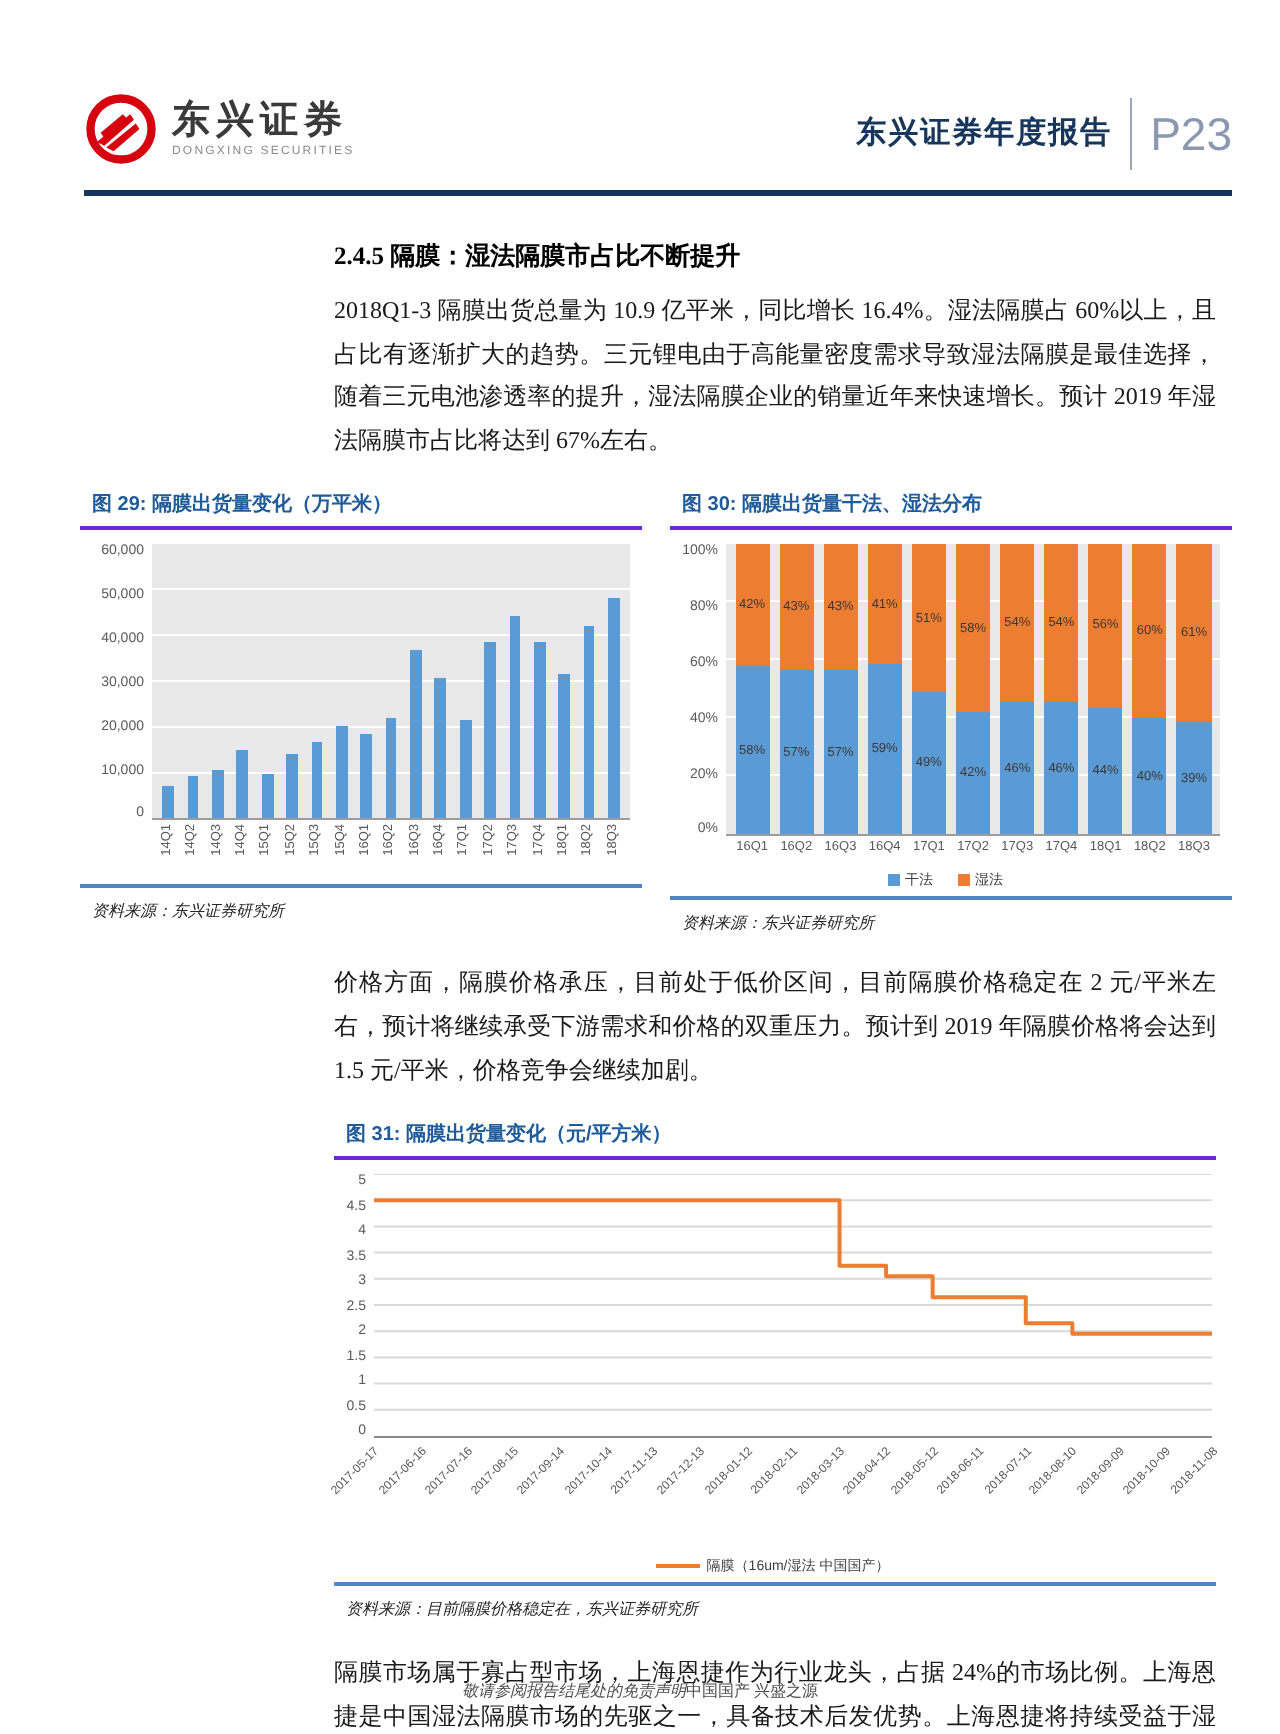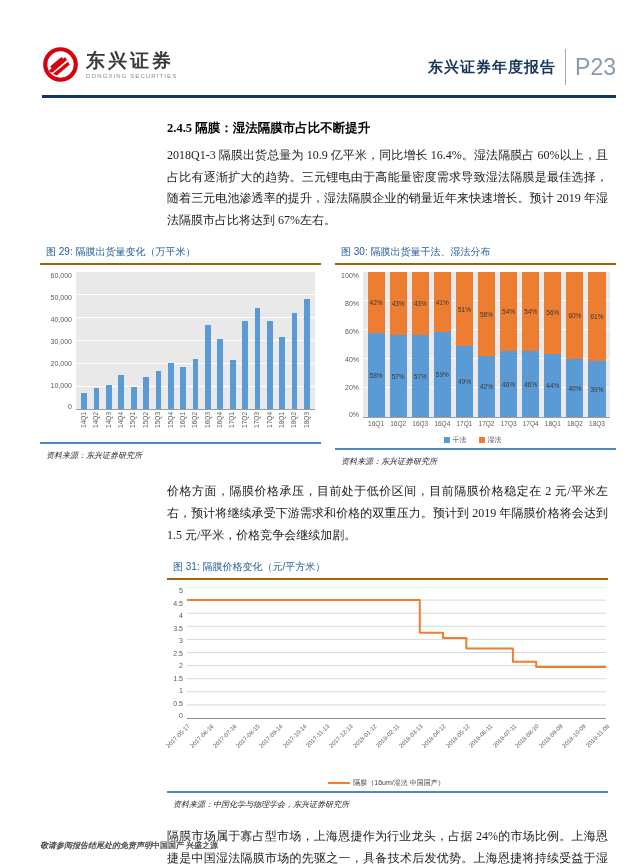--- a/index.html
+++ b/index.html
@@ -25,22 +25,22 @@
   .header-rule{height:3px;background:#14365c;margin-top:10px;}
 
   
   h2{margin:22px 0 8px 125px;font-size:12.5px;color:#000;}
   .para{margin:6px 8px 12px 125px;font-size:12px;line-height:1.8;text-align:justify;color:#1a1a1a;}
 
   
   .fig-row{display:flex;gap:14px;margin-top:8px;margin-left:-2px;}
   figure{margin:0;flex:1;min-width:0;}
   figure.fig31{margin:6px 8px 4px 125px;flex:none;}
-  figcaption{font-family:"Liberation Sans",sans-serif;font-weight:normal;color:#1f5c99;
-             font-size:10px;padding:2px 0 4px 6px;border-bottom:2px solid #a16207;}
+  figcaption{font-family:"Liberation Sans",sans-serif;font-weight:bold;color:#1f5c99;
+             font-size:10px;padding:2px 0 4px 6px;border-bottom:2px solid #6d28d9;}
   .fig-footline{height:2px;background:#4e86c6;}
   .source{font-size:8px;font-style:italic;color:#262626;padding:6px 0 0 6px;}
 
   
   .chart{padding:7px 6px 2px 0;}
   .cb{display:flex;}
   .yaxis{display:flex;flex-direction:column;justify-content:space-between;align-items:flex-end;
          font-family:"Liberation Sans",sans-serif;font-size:7px;color:#595959;padding-right:4px;
          box-sizing:border-box;line-height:1;}
   .plot{position:relative;flex:1;background:#e9e9e9;border-bottom:1px solid #9c9c9c;}
@@ -76,22 +76,22 @@
   .chart-line .yaxis{width:20px;}
   .chart-line .cb{height:132px;}
   .chart-line .plot{background:#fff;border-bottom:1px solid #8c8c8c;}
   .chart-line svg{position:absolute;left:0;top:0;width:100%;height:100%;}
   .xaxis31{position:relative;margin-left:20px;height:54px;overflow:visible;}
   .xlab-d{position:absolute;top:4px;white-space:nowrap;font-family:"Liberation Sans",sans-serif;
           font-size:6px;color:#595959;transform:rotate(-45deg);transform-origin:top right;}
   .lg-line{width:22px;height:2px;display:inline-block;}
 
   
-  footer{position:absolute;left:40px;right:24px;bottom:16px;display:flex;
-         justify-content:flex-start;font-size:8px;color:#4d4d4d;font-weight:bold;}
+  footer{position:absolute;left:24px;right:24px;bottom:16px;display:flex;
+         justify-content:center;font-size:8px;color:#4d4d4d;}
   .footer-left{font-style:italic;}
 </style>
 </head>
 <body>
 
 <div class="page">
 
   <header>
     <div class="logo">
       <svg viewBox="0 0 40 40">
@@ -422,21 +422,21 @@
             </div>
           </div>
         <div class="fig-footline"></div>
         <div class="source">资料来源：东兴证券研究所</div>
       </figure>
     </div>
 
     <p class="para" style="margin-top:14px">价格方面，隔膜价格承压，目前处于低价区间，目前隔膜价格稳定在 2 元/平米左右，预计将继续承受下游需求和价格的双重压力。预计到 2019 年隔膜价格将会达到 1.5 元/平米，价格竞争会继续加剧。</p>
 
     <figure class="fig31">
-      <figcaption>图 31: 隔膜价格变化（元/平方米）</figcaption>
+      <figcaption>图 31: 隔膜出货量变化（元/平方米）</figcaption>
       <div class="chart chart-line">
           <div class="cb">
             <div class="yaxis">
               <span class="ylab">5</span>
               <span class="ylab">4.5</span>
               <span class="ylab">4</span>
               <span class="ylab">3.5</span>
               <span class="ylab">3</span>
               <span class="ylab">2.5</span>
               <span class="ylab">2</span>
@@ -483,21 +483,21 @@
             <span class="xlab-d" style="right: 0%;">2018-11-08</span>
           </div>
           <div class="legend">
             <span class="lg-item">
               <span class="lg-line" style="background: rgb(237, 125, 49);"></span>
               <span>隔膜（16um/湿法 中国国产）</span>
             </span>
           </div>
         </div>
       <div class="fig-footline"></div>
-      <div class="source">资料来源：中国化学与物理学会，东兴证券研究所</div>
+      <div class="source">资料来源：目前隔膜价格稳定在，东兴证券研究所</div>
     </figure>
 
     <p class="para" style="margin-top:16px;margin-bottom:0">隔膜市场属于寡占型市场，上海恩捷作为行业龙头，占据 24%的市场比例。上海恩捷是中国湿法隔膜市场的先驱之一，具备技术后发优势。上海恩捷将持续受益于湿法</p>
   </main>
 
   <footer>
     <div class="footer-left">敬请参阅报告结尾处的免责声明</div>
     <div class="footer-right">中国国产 兴盛之源</div>
   </footer>
 </div>

